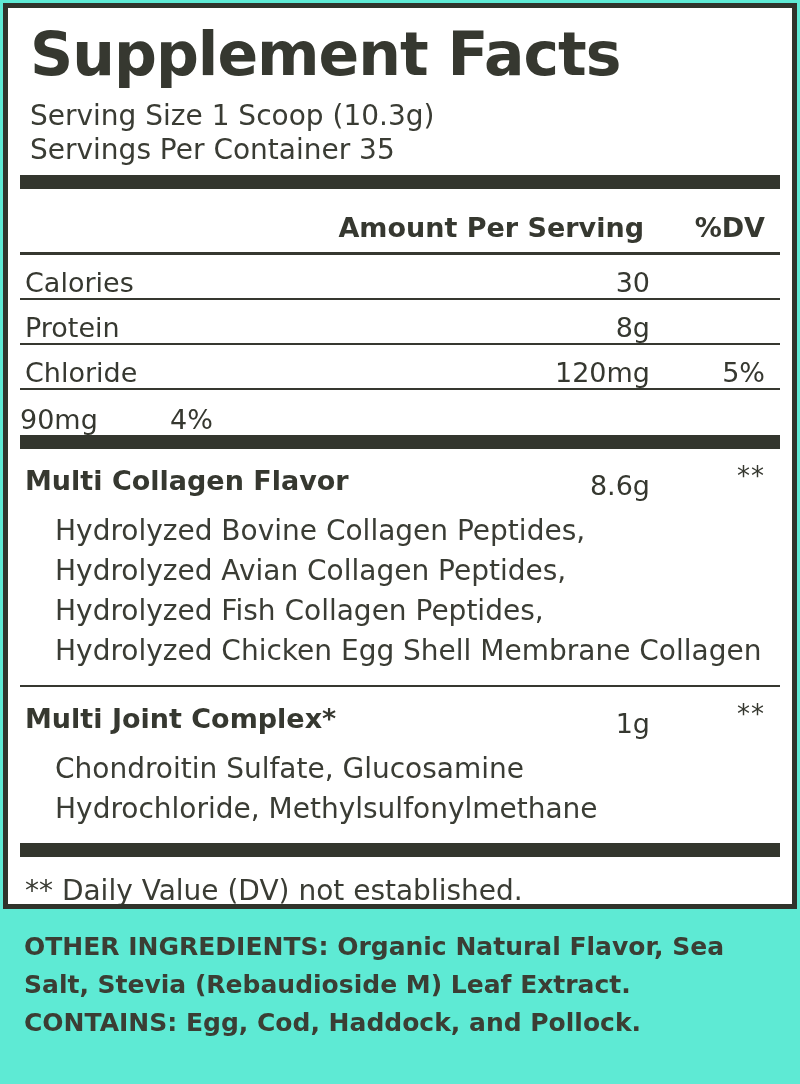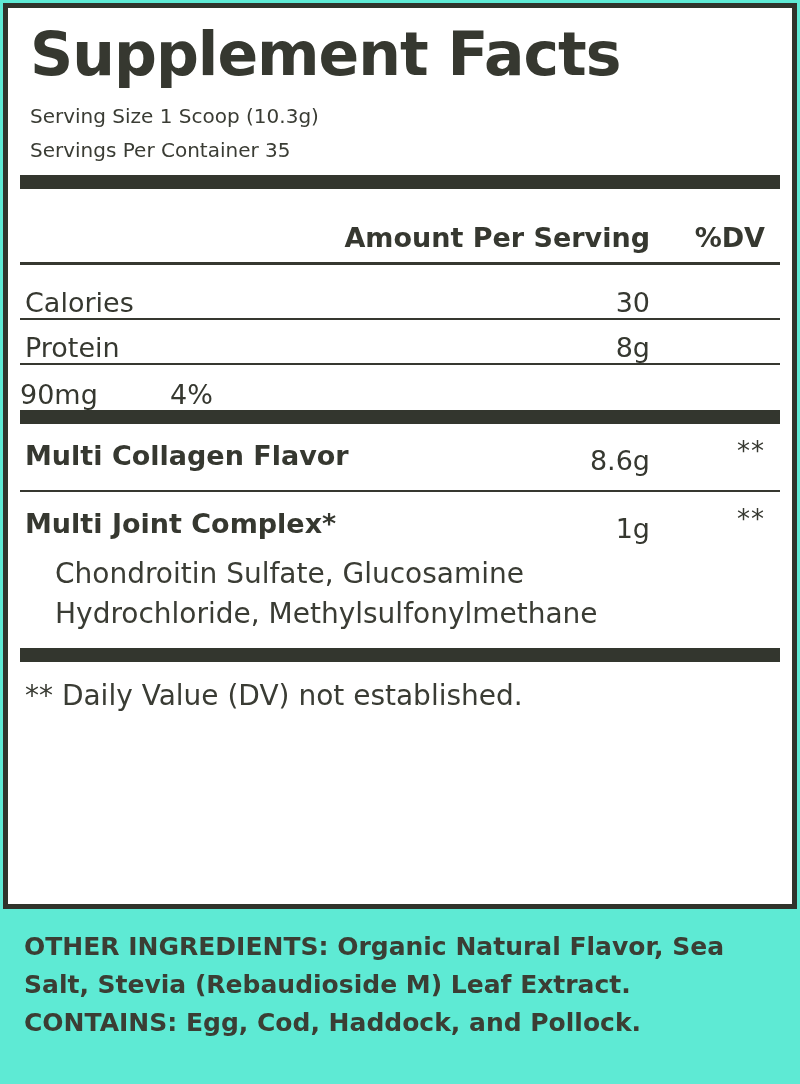--- a/index.html
+++ b/index.html
@@ -32,21 +32,21 @@
   .title {
     margin: 12px 0 0 22px;
     font-size: 60px;
     font-weight: 700;
     letter-spacing: -1px;
     line-height: 1.15;
     color: #363830;
   }
   .serving {
     margin-left: 22px;
-    font-size: 20px;
+    font-size: 28px;
     line-height: 34px;
     color: #3a3c34;
   }
   .serving.first { margin-top: 10px; }
   .bar {
     height: 14px;
     background: #33362e;
     margin: 8px 12px 0 12px;
   }
   .bar.mid, .bar.bottom { margin-top: 0; }
@@ -64,26 +64,27 @@
     font-size: 27px;
   }
   .c-dv {
     width: 130px;
     box-sizing: border-box;
     padding-right: 15px;
     text-align: right;
     font-size: 27px;
   }
   .header-row {
-    margin: 10px 12px;
+    margin: 0 12px;
     height: 54px;
     border-bottom: 3px solid #363830;
     align-items: flex-end;
     padding-bottom: 9px;
     box-sizing: content-box;
+    gap: 6px;
   }
   .header-row .c-amt, .header-row .c-dv {
     font-weight: 700;
   }
   #nutrients { margin: 0 12px; }
   .nrow {
     height: 43px;
     border-bottom: 2px solid #363830;
   }
   .nrow:last-child {
@@ -157,34 +158,45 @@
           <div class="c-name">Calories</div>
           <div class="c-amt">30</div>
           <div class="c-dv"></div>
         </div>
         <div class="row nrow">
           <div class="c-name">Protein</div>
           <div class="c-amt">8g</div>
           <div class="c-dv"></div>
         </div>
         <div class="row nrow">
+          <div class="c-name">Chloride</div>
+          <div class="c-amt">120mg</div>
+          <div class="c-dv">5%</div>
+        </div>
+        <div class="row nrow">
           <div class="c-amt">90mg</div>
           <div class="c-dv">4%</div>
         </div>
       </div>
 
     <div class="bar mid"></div>
 
     <div id="complexes">
         <div class="complex">
           <div class="row">
             <div class="c-name">Multi Collagen Flavor</div>
             <div class="c-amt">8.6g</div>
             <div class="c-dv"><span class="star">**</span></div>
           </div>
+          <div class="ingredients">
+            <div>Hydrolyzed Bovine Collagen Peptides,</div>
+            <div>Hydrolyzed Avian Collagen Peptides,</div>
+            <div>Hydrolyzed Fish Collagen Peptides,</div>
+            <div>Hydrolyzed Chicken Egg Shell Membrane Collagen</div>
+          </div>
         </div>
         <div class="complex">
           <div class="row">
             <div class="c-name">Multi Joint Complex*</div>
             <div class="c-amt">1g</div>
             <div class="c-dv"><span class="star">**</span></div>
           </div>
           <div class="ingredients">
             <div>Chondroitin Sulfate, Glucosamine</div>
             <div>Hydrochloride, Methylsulfonylmethane</div>

